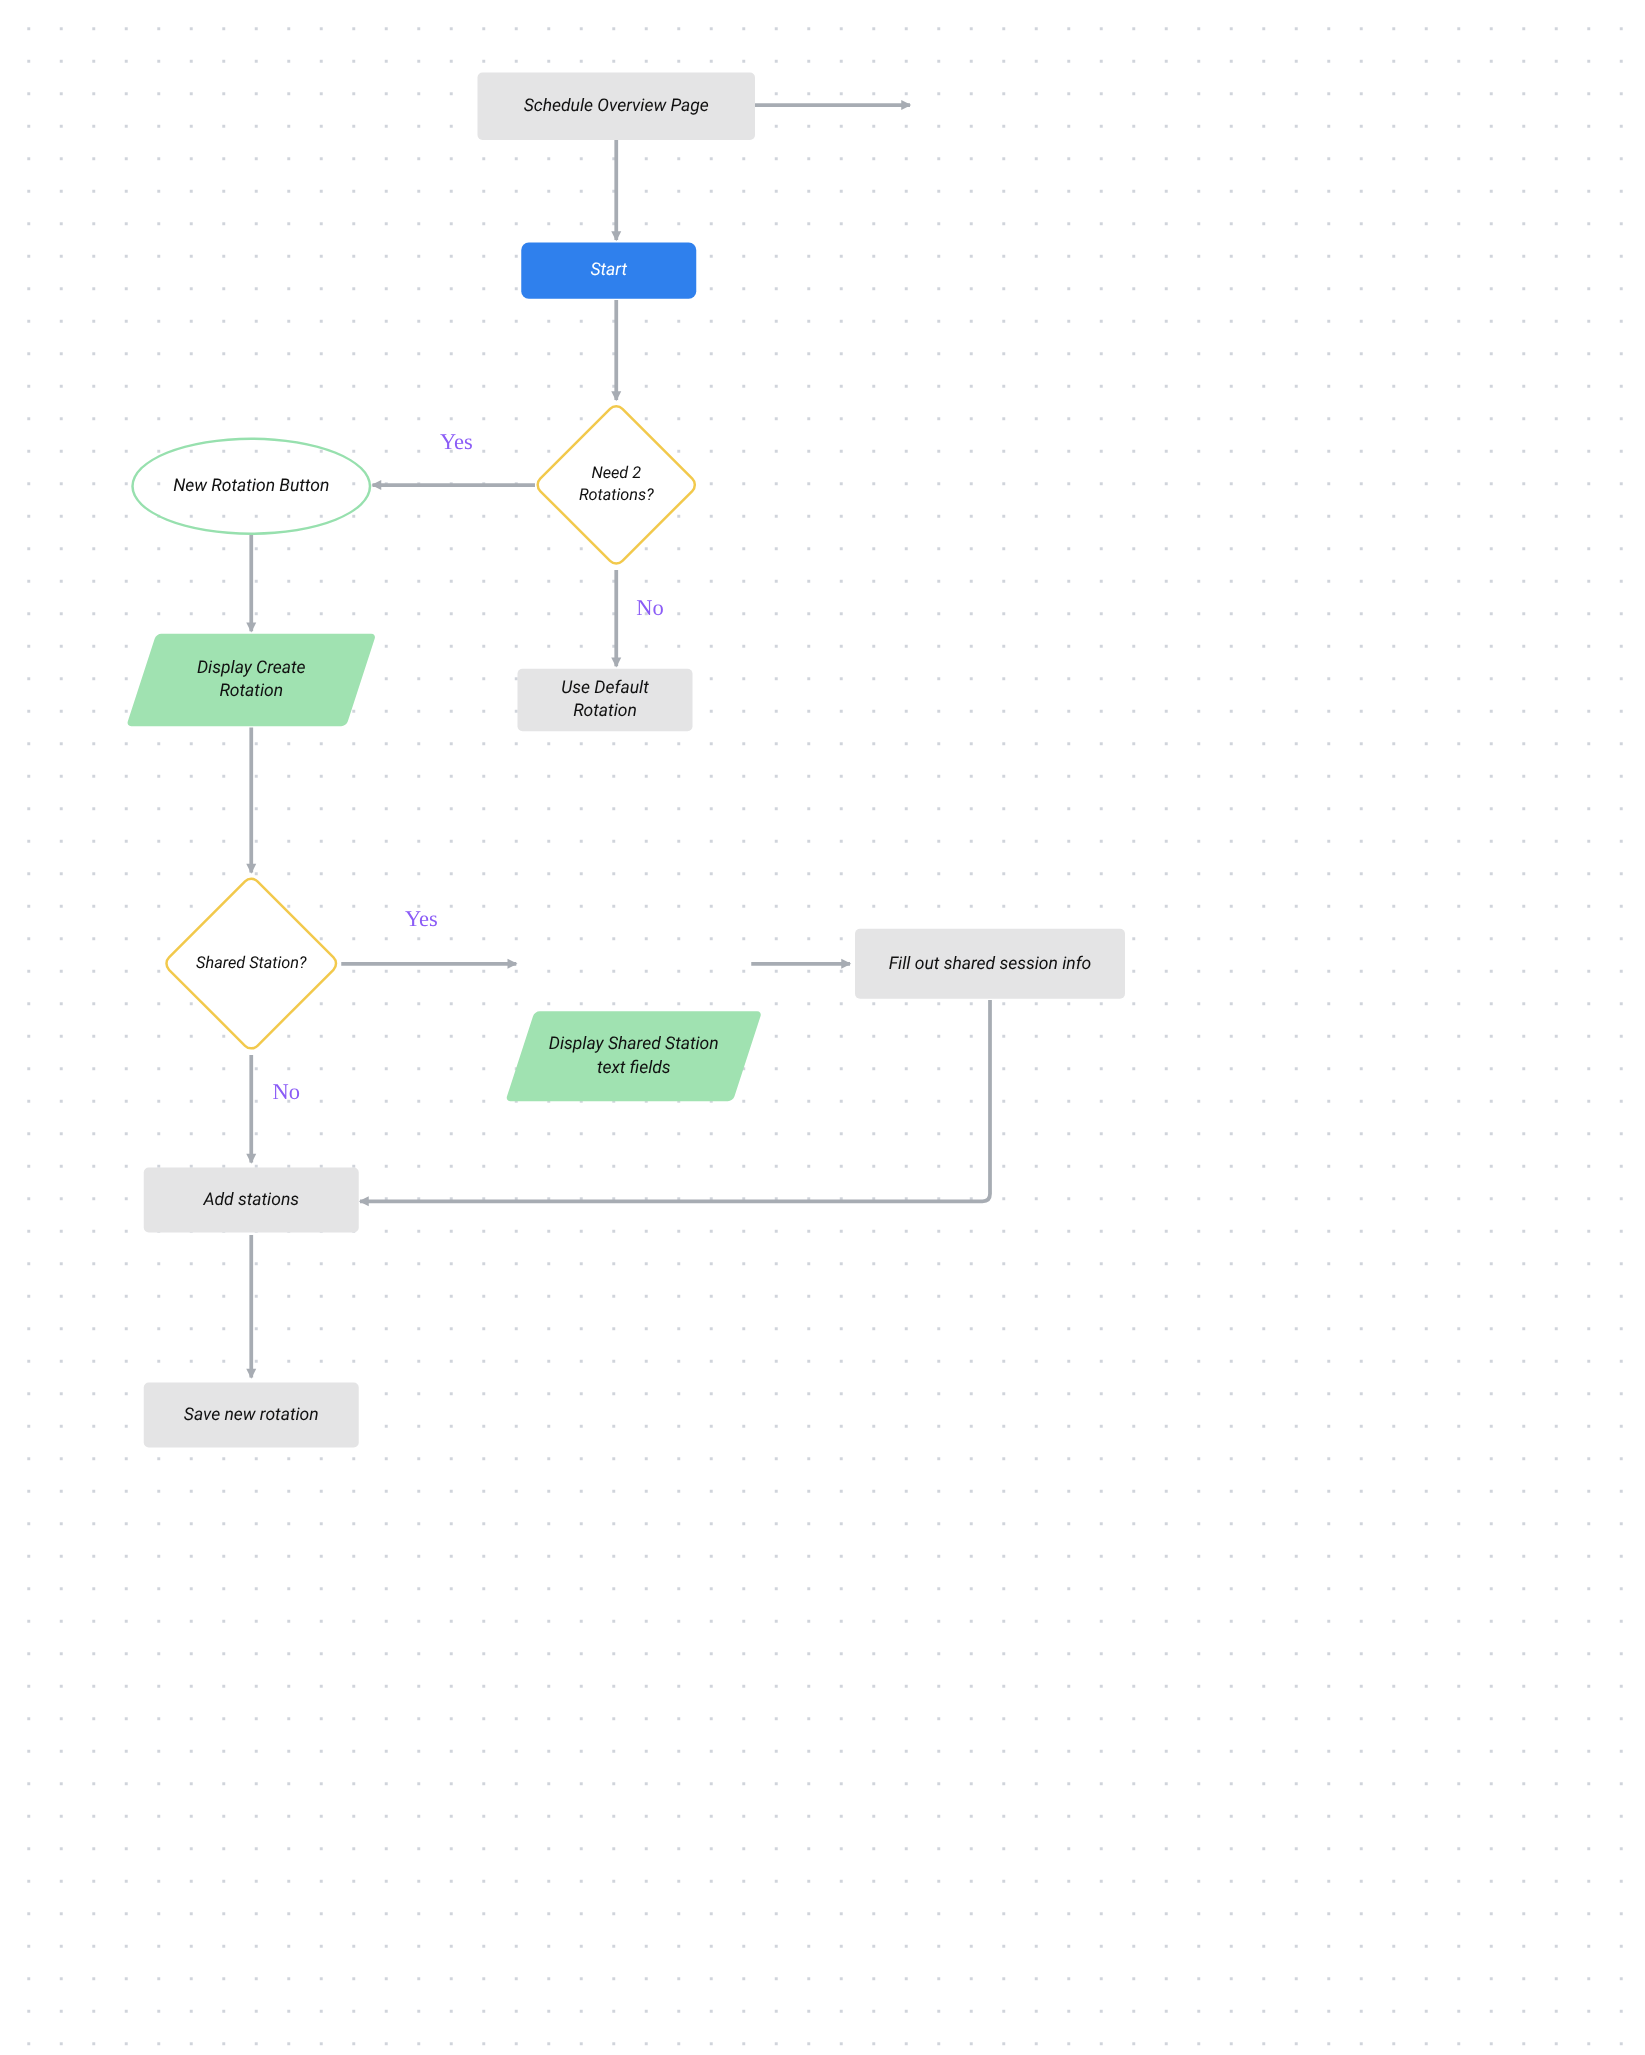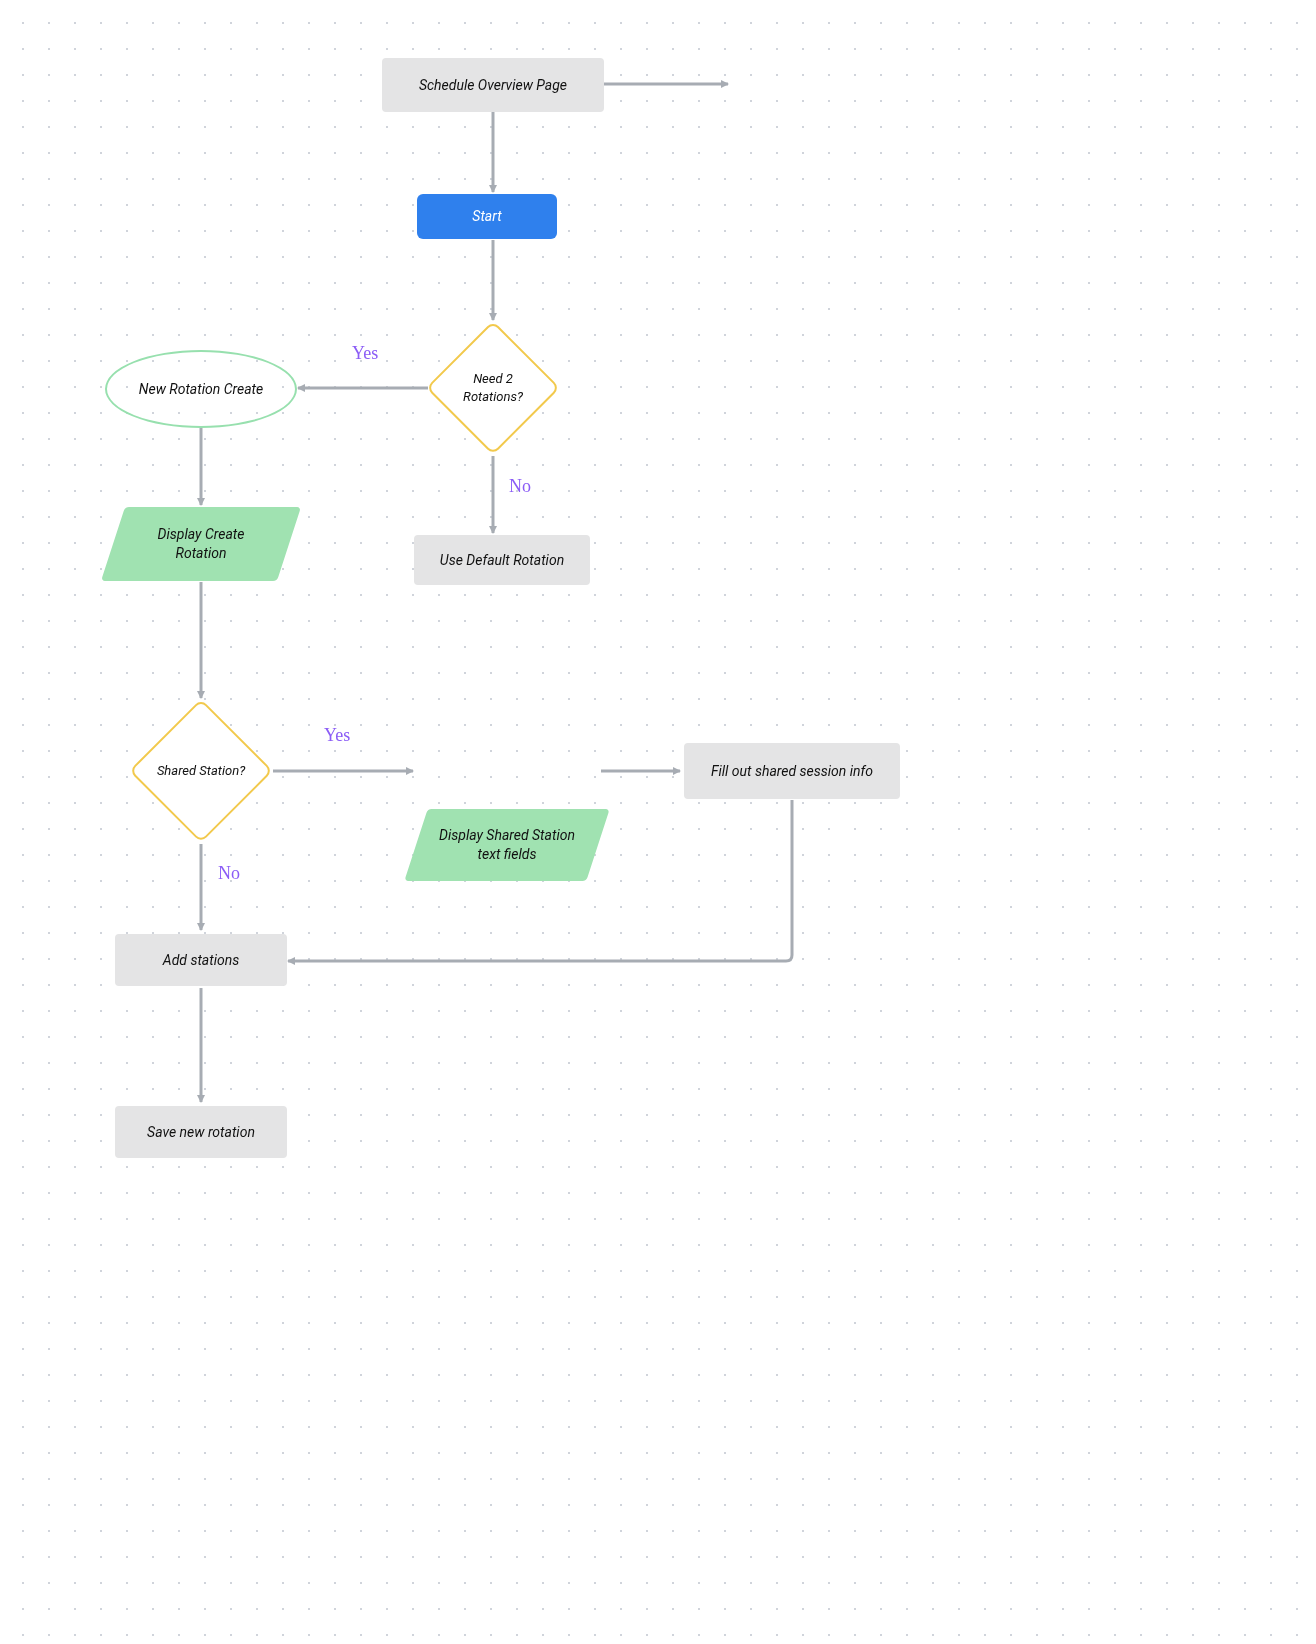--- a/index.html
+++ b/index.html
@@ -132,23 +132,23 @@
   <div class="node rect" style="left:382px; top:58px; width:222px; height:54px;">Schedule Overview Page</div>
 
 
   <div class="node rect-blue" style="left:417px; top:194px; width:140px; height:45px;">Start</div>
 
   <div class="node diamond" style="left:425px; top:320px; width:136px; height:136px;">
     <div class="dm"></div>
     <div class="dm-text">Need 2 Rotations?</div>
   </div>
 
-  <div class="node ellipse" style="left:105px; top:350px; width:192px; height:78px;">New Rotation Create</div>
+  <div class="node ellipse" style="left:105px; top:350px; width:192px; height:78px;">New Rotation Button</div>
 
-  <div class="node rect" style="left:414px; top:535px; width:176px; height:50px;">Use Default Rotation</div>
+  <div class="node rect" style="left:414px; top:535px; width:140px; height:50px;">Use Default Rotation</div>
 
   <div class="node parallelogram" style="left:113px; top:507px; width:176px; height:74px;">
     <div class="pg"></div>
     <div class="pg-text">Display Create Rotation</div>
   </div>
 
   <div class="node parallelogram" style="left:416px; top:735px; width:182px; height:72px;">
     <div class="pg"></div>
     <div class="pg-text">Display Shared Station text fields</div>
   </div>

